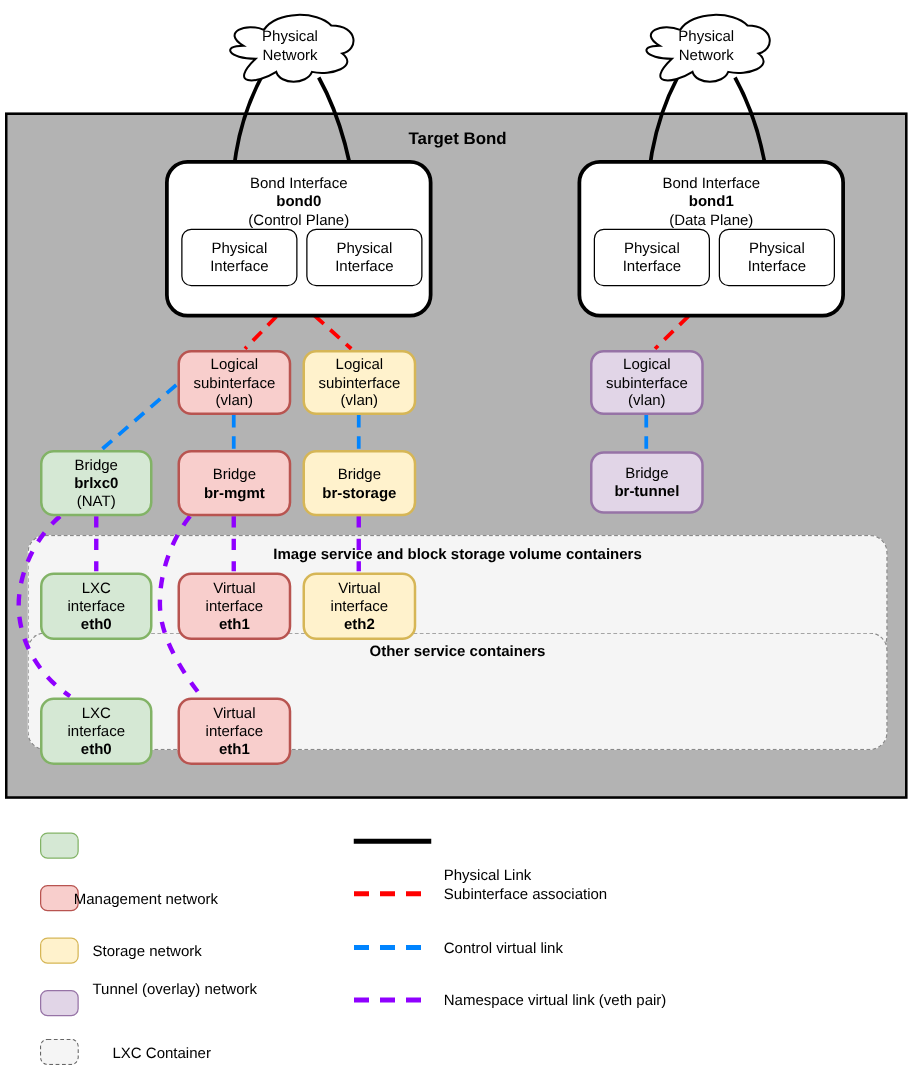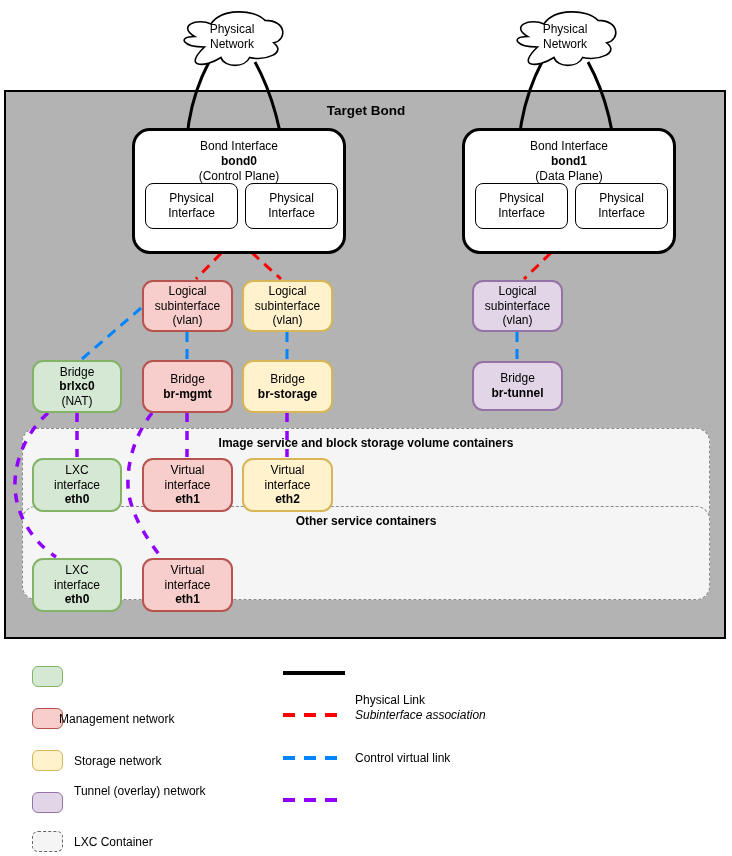--- a/index.html
+++ b/index.html
@@ -200,26 +200,27 @@
   <div class="abs swatch" style="left:32px; top:708px; background:#f8cecc; border-color:#b85450;"></div>
   <div class="abs legend-label" style="left:59px; top:712px;">Management network</div>
 
   <div class="abs swatch" style="left:32px; top:750px; background:#fff2cc; border-color:#d6b656;"></div>
   <div class="abs legend-label" style="left:74px; top:754px;">Storage network</div>
 
   <div class="abs swatch" style="left:32px; top:792px; background:#e1d5e7; border-color:#9673a6;"></div>
   <div class="abs legend-label" style="left:74px; top:784px;">Tunnel (overlay) network</div>
 
   <div class="abs swatch sw-dashed" style="left:32px; top:831px; background:#f5f5f5; border-color:#666;"></div>
-  <div class="abs legend-label" style="left:74px; top:835px;">LXC Container</div>
+  <div class="abs legend-label" style="left:90px; top:835px;">LXC Container</div>
 
   <div class="abs legend-line line-solid-black" style="left:283px; top:671px;"></div>
   <div class="abs legend-label" style="left:355px; top:693px;">Physical Link</div>
 
   <div class="abs legend-line line-dash-red" style="left:283px; top:713px;"></div>
-  <div class="abs legend-label" style="left:355px; top:708px;font-style:italic;">Subinterface association</div>
+  <div class="abs legend-label" style="left:355px; top:708px;">Subinterface association</div>
 
   <div class="abs legend-line line-dash-blue" style="left:283px; top:756px;"></div>
   <div class="abs legend-label" style="left:355px; top:751px;">Control virtual link</div>
 
   <div class="abs legend-line line-dash-purple" style="left:283px; top:798px;"></div>
+  <div class="abs legend-label" style="left:355px; top:793px;">Namespace virtual link (veth pair)</div>
 
 </div>
 
 </body></html>

